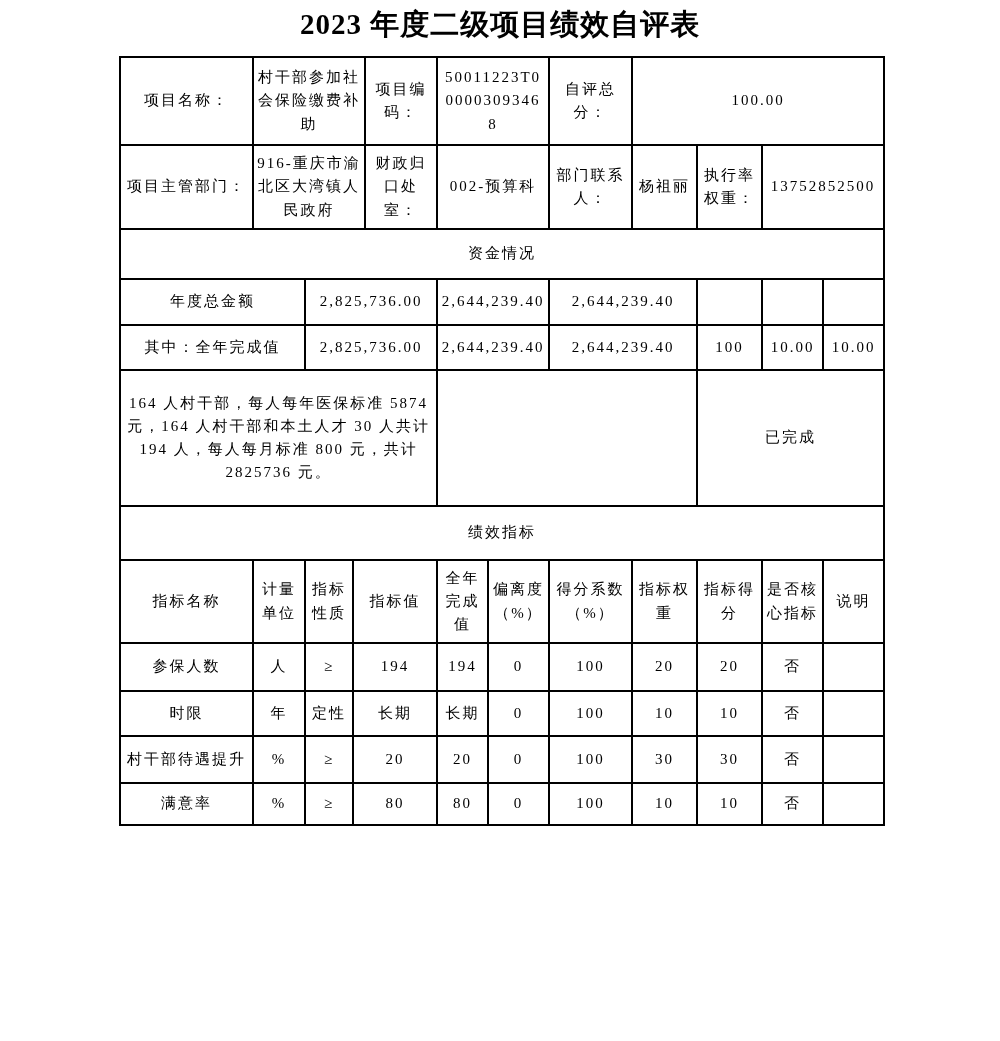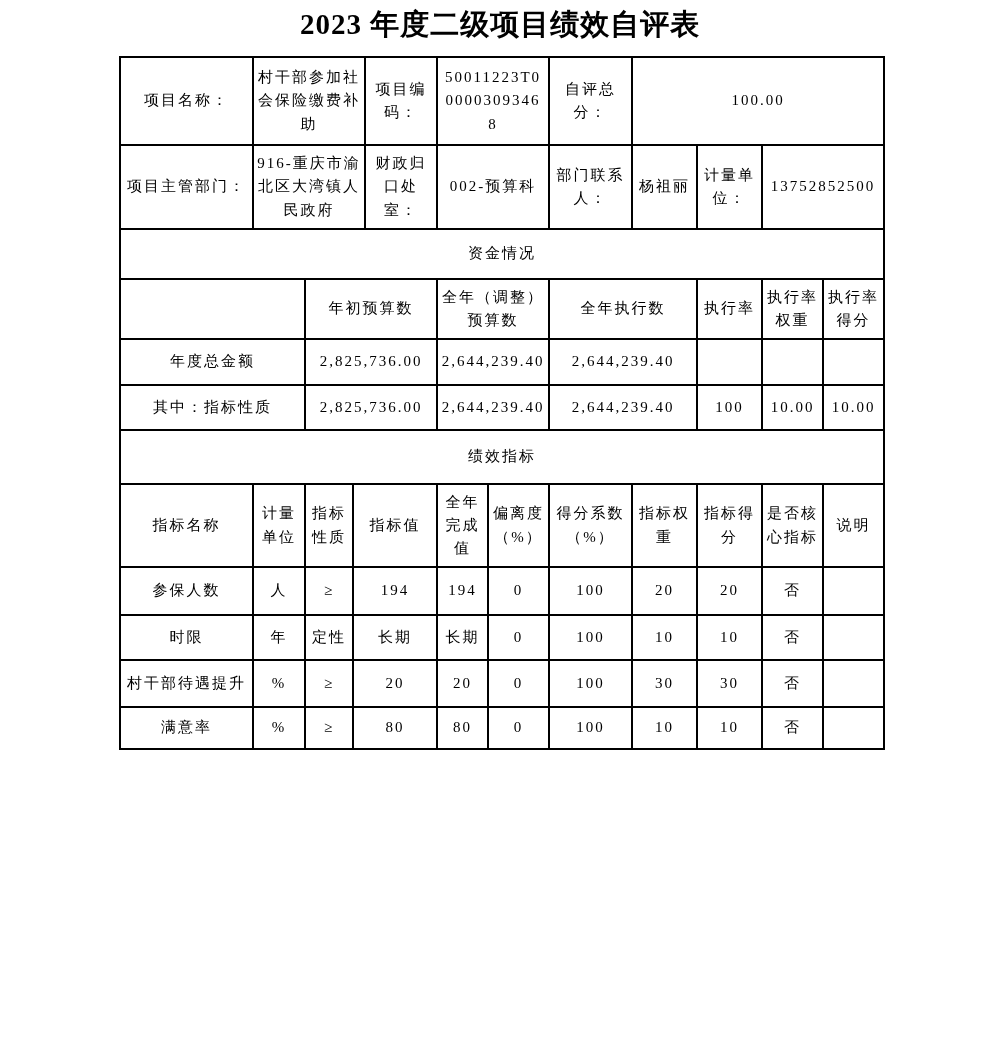--- a/index.html
+++ b/index.html
@@ -95,60 +95,56 @@
       <td colspan="4" class="num">100.00</td>
     </tr>
 
     <tr style="height:84px">
       <td>项目主管部门：</td>
       <td colspan="3">916-重庆市渝北区大湾镇人民政府</td>
       <td>财政归口处室：</td>
       <td colspan="2">002-预算科</td>
       <td>部门联系人：</td>
       <td>杨祖丽</td>
-      <td>计量单位：</td>
+      <td>执行率权重：</td>
       <td colspan="2" class="num">13752852500</td>
     </tr>
 
     <tr style="height:50px">
       <td colspan="12" class="section-hd">资金情况</td>
     </tr>
 
-    <tr style="height:60px">
-      <td colspan="2"></td>
-      <td colspan="3">年初预算数</td>
-      <td colspan="2">全年（调整）预算数</td>
-      <td colspan="2">全年执行数</td>
-      <td>执行率</td>
-      <td>执行率权重</td>
-      <td>执行率得分</td>
-    </tr>
 
     <tr style="height:46px">
       <td colspan="2">年度总金额</td>
       <td colspan="3" class="num">2,825,736.00</td>
       <td colspan="2" class="num">2,644,239.40</td>
       <td colspan="2" class="num">2,644,239.40</td>
       <td class="num"></td>
       <td class="num"></td>
       <td class="num"></td>
     </tr>
 
     <tr style="height:45px">
-      <td colspan="2">其中：指标性质</td>
+      <td colspan="2">其中：全年完成值</td>
       <td colspan="3" class="num">2,825,736.00</td>
       <td colspan="2" class="num">2,644,239.40</td>
       <td colspan="2" class="num">2,644,239.40</td>
       <td class="num">100</td>
       <td class="num">10.00</td>
       <td class="num">10.00</td>
     </tr>
 
 
 
+    <tr style="height:136px">
+      <td colspan="5" class="target-text">164 人村干部，每人每年医保标准 5874 元，164 人村干部和本土人才 30 人共计 194 人，每人每月标准 800 元，共计 2825736 元。</td>
+      <td colspan="4"></td>
+      <td colspan="3">已完成</td>
+    </tr>
 
     <tr style="height:54px">
       <td colspan="12" class="section-hd">绩效指标</td>
     </tr>
 
     <tr style="height:83px">
       <td>指标名称</td>
       <td>计量单位</td>
       <td>指标性质</td>
       <td colspan="2">指标值</td>

